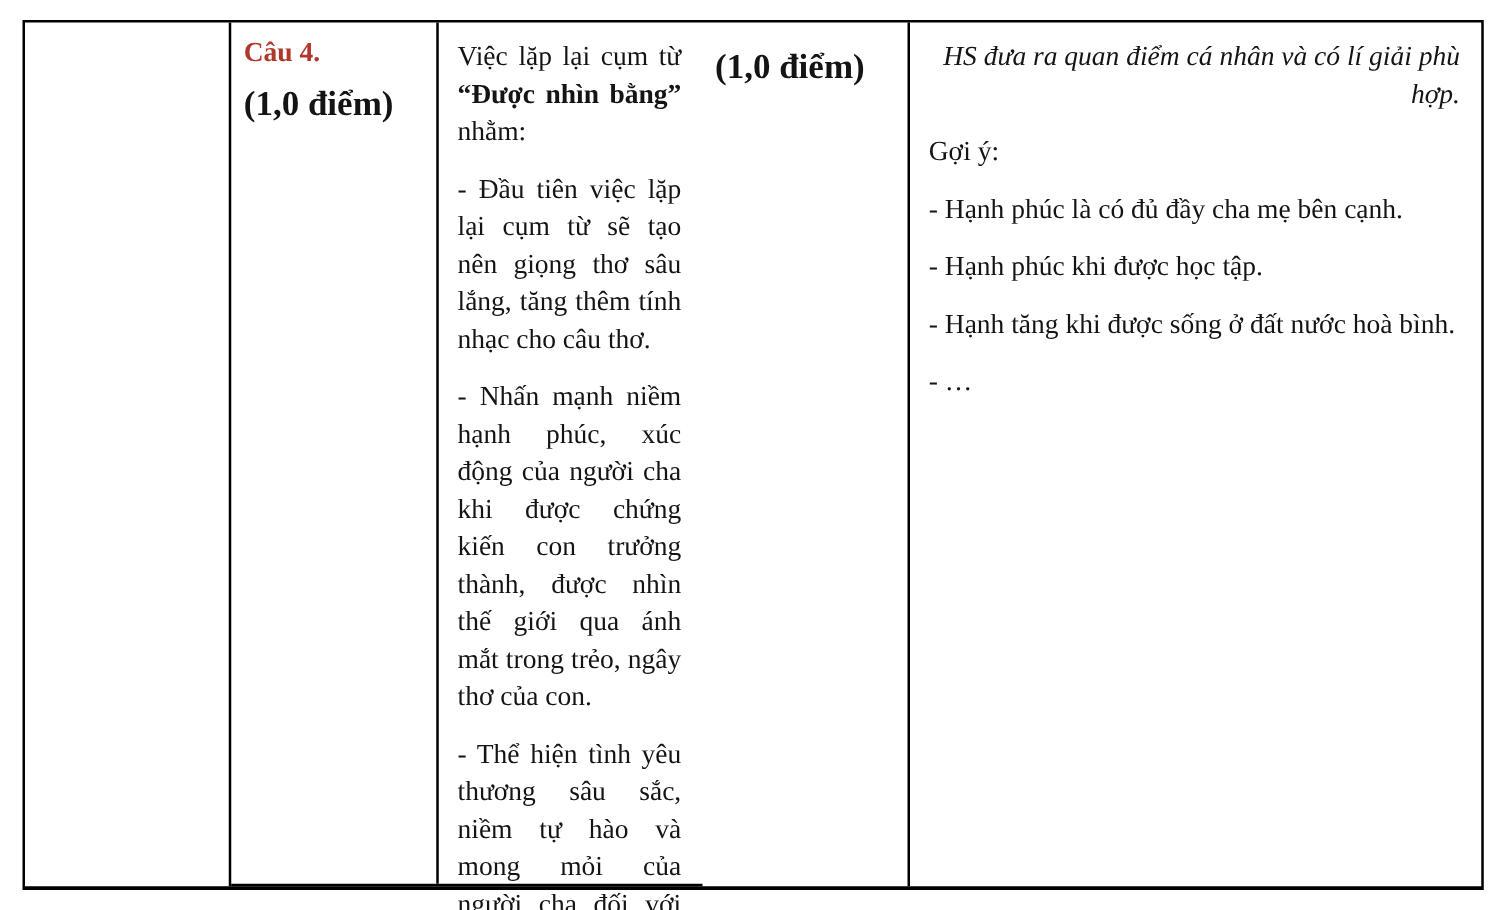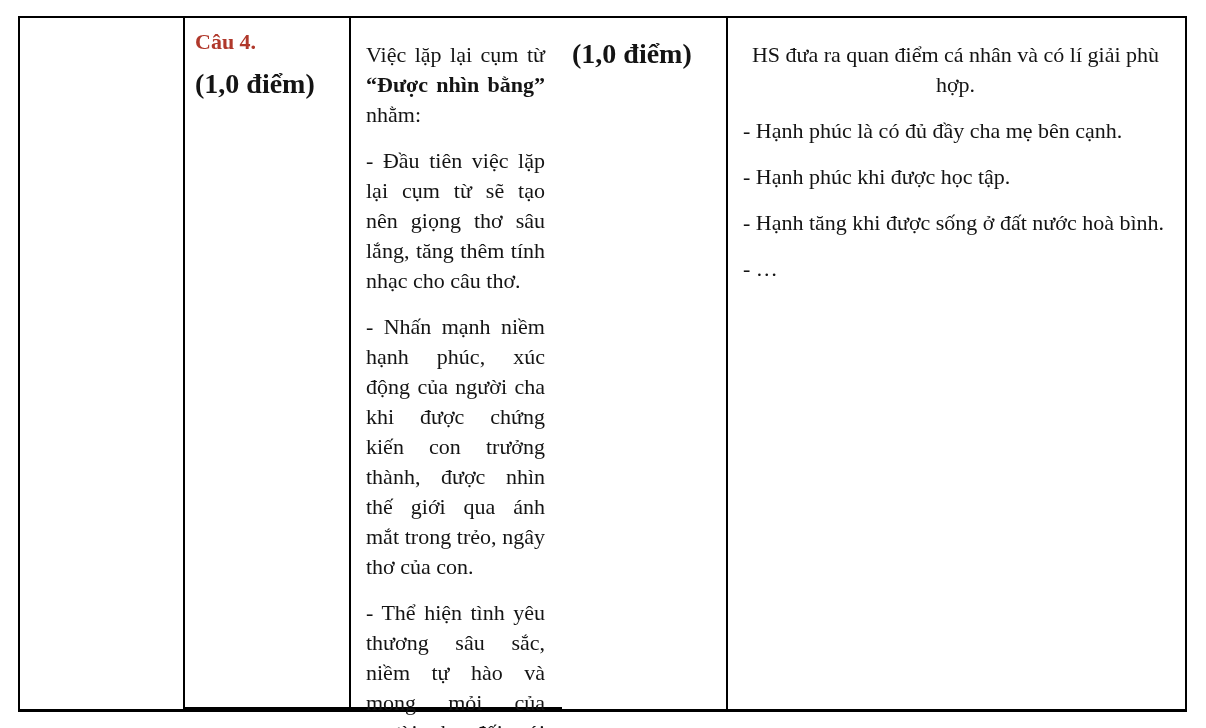--- a/index.html
+++ b/index.html
@@ -42,28 +42,28 @@
     font-weight: 700; font-size: 22px; line-height: 30px;
     color: var(--accent, #B0382B);
   }
   .q-pts {
     font-weight: 700; font-size: 28px; line-height: 30px;
     margin-top: 12px;
   }
 
   .answer-cell {
     flex: 1 1 auto; min-width: 0;
-    padding: 22px 17px 0 15px;
+    padding: 12px 17px 0 15px;
   }
   .para {
     margin: 0 0 16px;
     font-size: 22px; line-height: 30px;
     text-align: justify;
   }
-  .para.italic { text-align: center; }
+  .para.italic { font-style: italic; text-align: right; }
   .bold { font-weight: 700; }
 </style>
 </head>
 <body style="--accent: #B0382B; --border: #000000; --text: #141414; --bg: #FFFFFF;">
 
 <div class="doc">
   <div class="answer-table">
 
     <div class="spacer-col"></div>
 
@@ -81,20 +81,21 @@
           <p class="para">- Thể hiện tình yêu thương sâu sắc, niềm tự hào và mong mỏi của người cha đối với con cái, với những điều nhỏ bé nhưng quý giá trong cuộc sống sau chiến tranh.</p>
         </div>
       </div>
 
       <div class="q-row second">
         <div class="label-cell">
           <div class="q-pts">(1,0 điểm)</div>
         </div>
         <div class="answer-cell">
           <p class="para italic">HS đưa ra quan điểm cá nhân và có lí giải phù hợp.</p>
+          <p class="para">Gợi ý:</p>
           <p class="para">- Hạnh phúc là có đủ đầy cha mẹ bên cạnh.</p>
           <p class="para">- Hạnh phúc khi được học tập.</p>
           <p class="para">- Hạnh tăng khi được sống ở đất nước hoà bình.</p>
           <p class="para">- …</p>
         </div>
       </div>
 
     </div>
   </div>
 </div>

